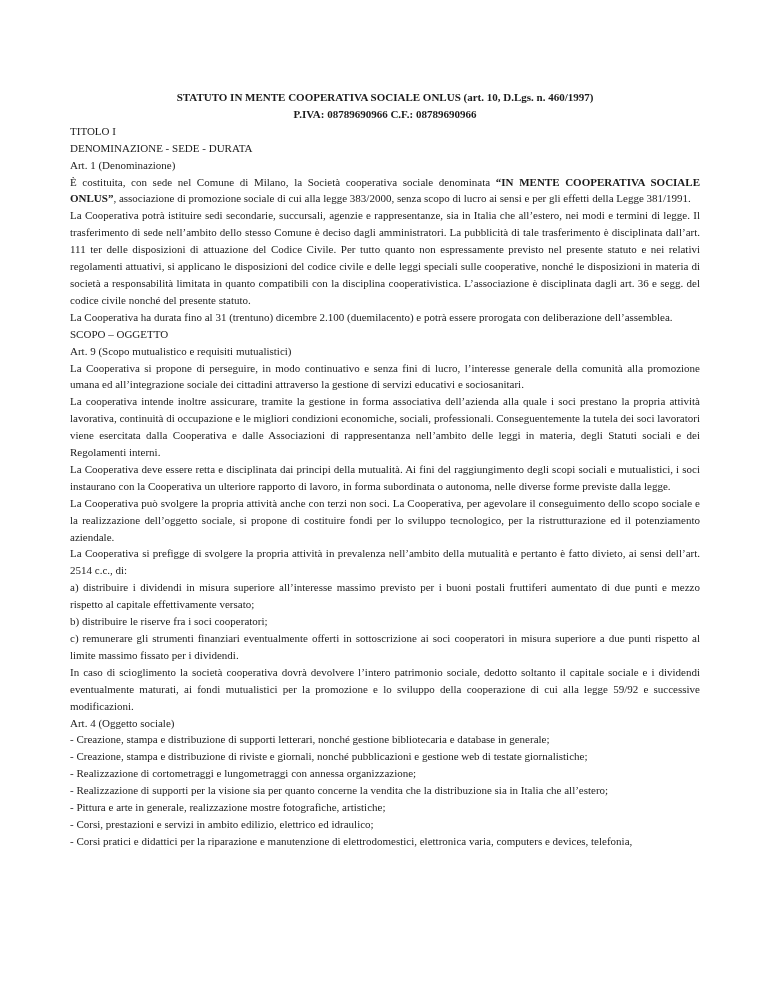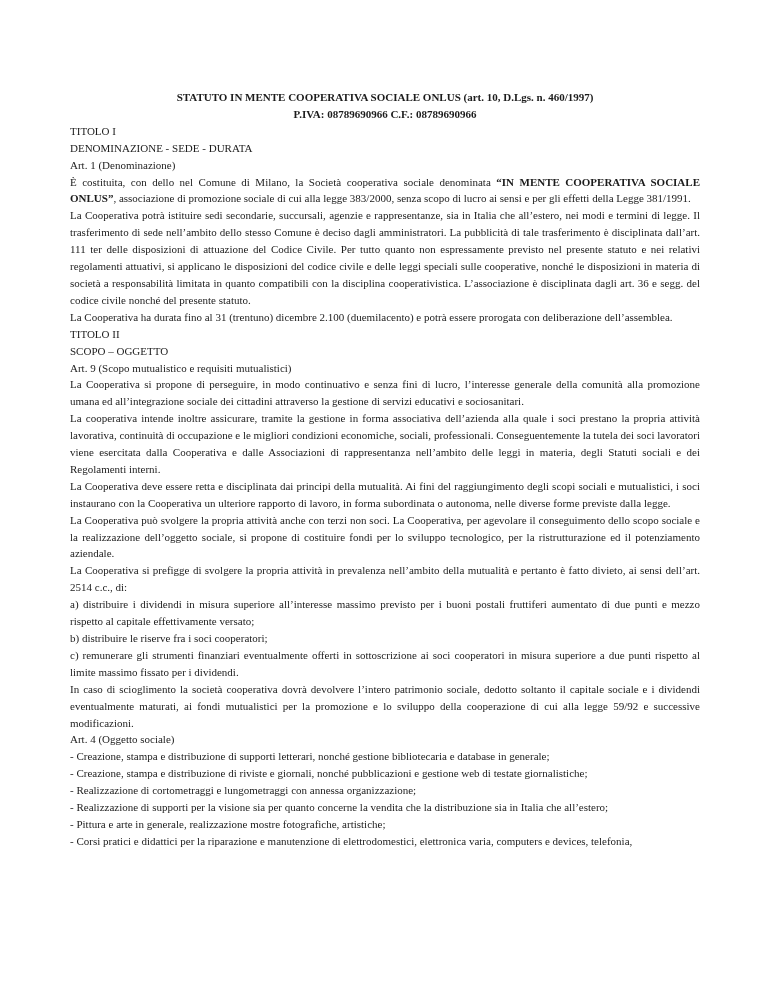--- a/index.html
+++ b/index.html
@@ -33,40 +33,40 @@
 
 <div class="page">
 
   <p class="center bold">STATUTO IN MENTE COOPERATIVA SOCIALE ONLUS (art. 10, D.Lgs. n. 460/1997)</p>
   <p class="center bold">P.IVA: 08789690966 C.F.: 08789690966</p>
 
   <p class="heading">TITOLO I</p>
   <p class="heading">DENOMINAZIONE - SEDE - DURATA</p>
 
   <p class="heading">Art. 1 (Denominazione)</p>
-  <p class="para"><span>È costituita, con dello nel Comune di Milano, la Società cooperativa sociale denominata </span><strong>“IN MENTE COOPERATIVA SOCIALE ONLUS”</strong><span>, associazione di promozione sociale di cui alla legge 383/2000, senza scopo di lucro ai sensi e per gli effetti della Legge 381/1991.</span></p>
+  <p class="para"><span>È costituita, con sede nel Comune di Milano, la Società cooperativa sociale denominata </span><strong>“IN MENTE COOPERATIVA SOCIALE ONLUS”</strong><span>, associazione di promozione sociale di cui alla legge 383/2000, senza scopo di lucro ai sensi e per gli effetti della Legge 381/1991.</span></p>
   <p class="para">La Cooperativa potrà istituire sedi secondarie, succursali, agenzie e rappresentanze, sia in Italia che all’estero, nei modi e termini di legge. Il trasferimento di sede nell’ambito dello stesso Comune è deciso dagli amministratori. La pubblicità di tale trasferimento è disciplinata dall’art. 111 ter delle disposizioni di attuazione del Codice Civile. Per tutto quanto non espressamente previsto nel presente statuto e nei relativi regolamenti attuativi, si applicano le disposizioni del codice civile e delle leggi speciali sulle cooperative, nonché le disposizioni in materia di società a responsabilità limitata in quanto compatibili con la disciplina cooperativistica. L’associazione è disciplinata dagli art. 36 e segg. del codice civile nonché del presente statuto.</p>
 
   <p class="para">La Cooperativa ha durata fino al 31 (trentuno) dicembre 2.100 (duemilacento) e potrà essere prorogata con deliberazione dell’assemblea.</p>
 
-  <p class="heading">TITOLO II</p>
   <p class="heading">SCOPO – OGGETTO</p>
 
   <p class="heading">Art. 9 (Scopo mutualistico e requisiti mutualistici)</p>
   <p class="para">La Cooperativa si propone di perseguire, in modo continuativo e senza fini di lucro, l’interesse generale della comunità alla promozione umana ed all’integrazione sociale dei cittadini attraverso la gestione di servizi educativi e sociosanitari.</p>
   <p class="para">La cooperativa intende inoltre assicurare, tramite la gestione in forma associativa dell’azienda alla quale i soci prestano la propria attività lavorativa, continuità di occupazione e le migliori condizioni economiche, sociali, professionali. Conseguentemente la tutela dei soci lavoratori viene esercitata dalla Cooperativa e dalle Associazioni di rappresentanza nell’ambito delle leggi in materia, degli Statuti sociali e dei Regolamenti interni.</p>
   <p class="para">La Cooperativa deve essere retta e disciplinata dai principi della mutualità. Ai fini del raggiungimento degli scopi sociali e mutualistici, i soci instaurano con la Cooperativa un ulteriore rapporto di lavoro, in forma subordinata o autonoma, nelle diverse forme previste dalla legge.</p>
   <p class="para">La Cooperativa può svolgere la propria attività anche con terzi non soci. La Cooperativa, per agevolare il conseguimento dello scopo sociale e la realizzazione dell’oggetto sociale, si propone di costituire fondi per lo sviluppo tecnologico, per la ristrutturazione ed il potenziamento aziendale.</p>
   <p class="para">La Cooperativa si prefigge di svolgere la propria attività in prevalenza nell’ambito della mutualità e pertanto è fatto divieto, ai sensi dell’art. 2514 c.c., di:</p>
   <p class="para">a) distribuire i dividendi in misura superiore all’interesse massimo previsto per i buoni postali fruttiferi aumentato di due punti e mezzo rispetto al capitale effettivamente versato;</p>
   <p class="para">b) distribuire le riserve fra i soci cooperatori;</p>
   <p class="para">c) remunerare gli strumenti finanziari eventualmente offerti in sottoscrizione ai soci cooperatori in misura superiore a due punti rispetto al limite massimo fissato per i dividendi.</p>
   <p class="para">In caso di scioglimento la società cooperativa dovrà devolvere l’intero patrimonio sociale, dedotto soltanto il capitale sociale e i dividendi eventualmente maturati, ai fondi mutualistici per la promozione e lo sviluppo della cooperazione di cui alla legge 59/92 e successive modificazioni.</p>
 
   <p class="heading">Art. 4 (Oggetto sociale)</p>
   <p class="para">- Creazione, stampa e distribuzione di supporti letterari, nonché gestione bibliotecaria e database in generale;</p>
   <p class="para">- Creazione, stampa e distribuzione di riviste e giornali, nonché pubblicazioni e gestione web di testate giornalistiche;</p>
   <p class="para">- Realizzazione di cortometraggi e lungometraggi con annessa organizzazione;</p>
   <p class="para">- Realizzazione di supporti per la visione sia per quanto concerne la vendita che la distribuzione sia in Italia che all’estero;</p>
   <p class="para">- Pittura e arte in generale, realizzazione mostre fotografiche, artistiche;</p>
+  <p class="para">- Corsi, prestazioni e servizi in ambito edilizio, elettrico ed idraulico;</p>
   <p class="para">- Corsi pratici e didattici per la riparazione e manutenzione di elettrodomestici, elettronica varia, computers e devices, telefonia,</p>
 
 </div>
 
 </body></html>

